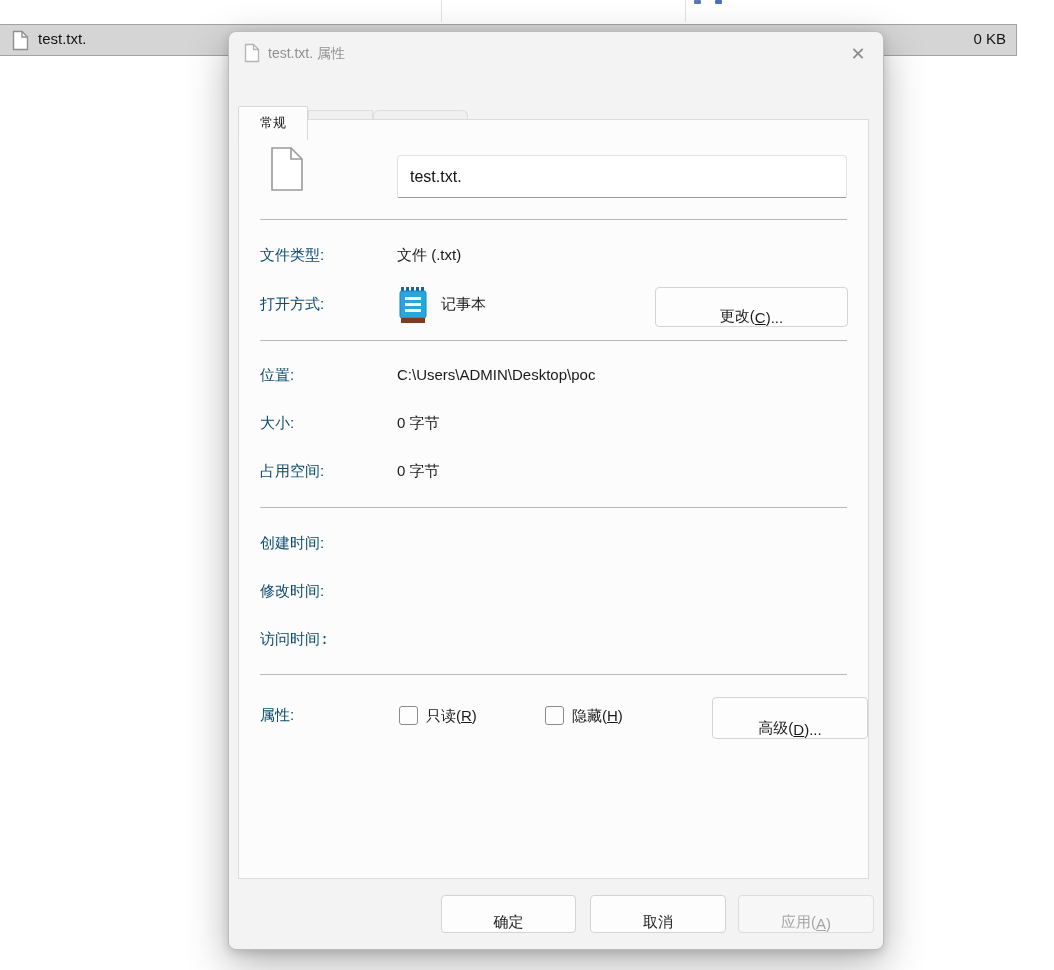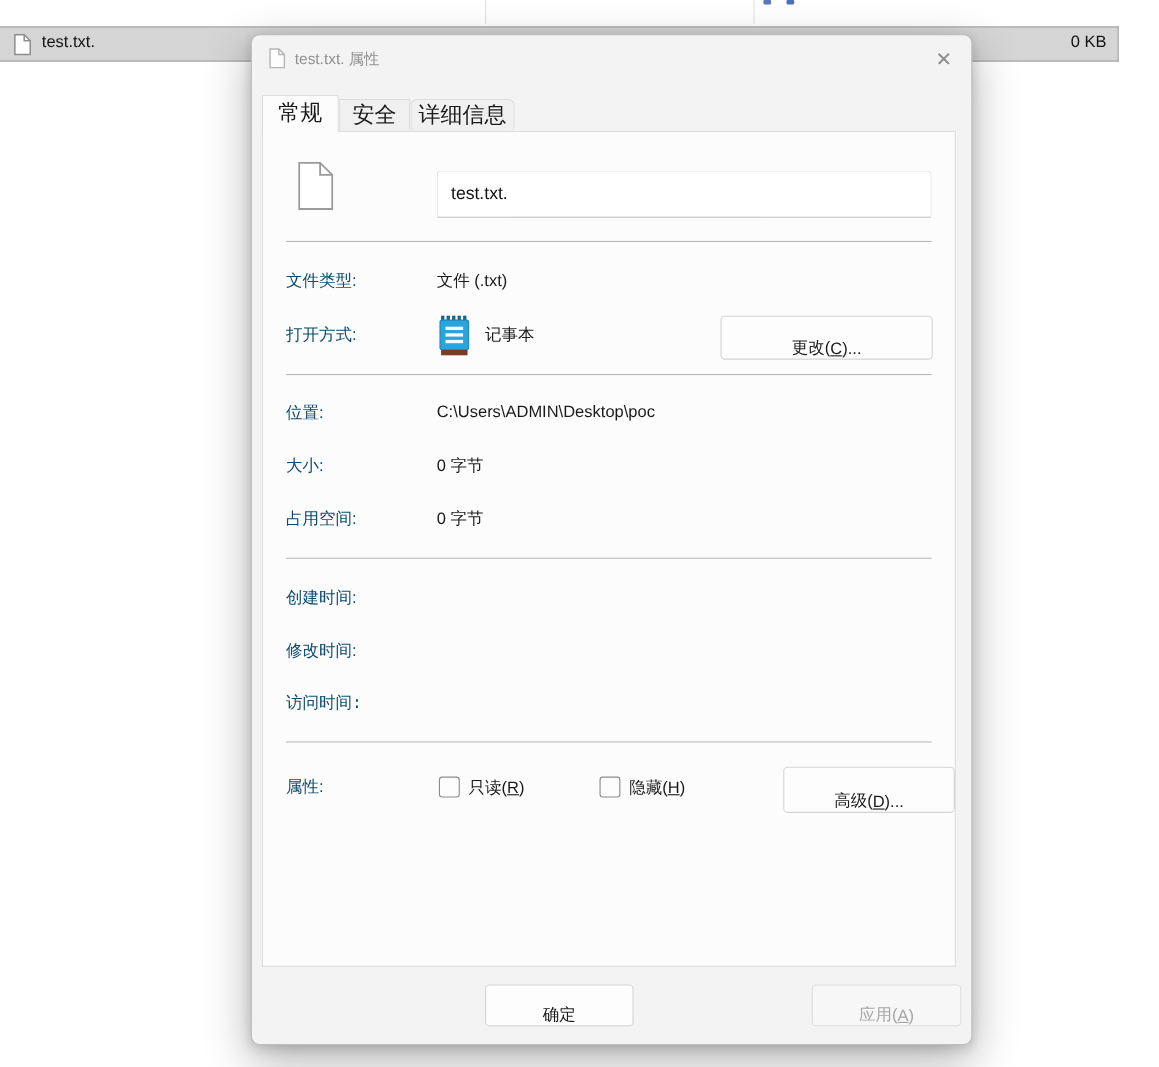--- a/index.html
+++ b/index.html
@@ -20,21 +20,21 @@
 
   
   .dialog { position:absolute; left:228px; top:31px; width:656px; height:919px;
             background:#f3f3f3; border:1px solid #bdbdbd; border-radius:8px;
             box-shadow:0 14px 42px rgba(0,0,0,0.30), 0 3px 10px rgba(0,0,0,0.14); }
   .dlg-title { position:absolute; left:39px; top:13px; font-size:14px; color:#919191; }
   .close-btn { position:absolute; left:612px; top:7px; width:34px; height:30px;
                display:flex; align-items:center; justify-content:center;
                font-size:18px; color:#8c8c8c; cursor:default; }
 
-  .tab { position:absolute; font-size:20px; text-align:center; }
+  .tab { position:absolute; font-size:13px; text-align:center;margin-top:20px; }
   .tab-active { left:9px; top:54px; width:70px; height:34px; line-height:32px;
                 background:#fcfcfc; border:1px solid #d8d8d8; border-bottom:none;
                 border-radius:2px 2px 0 0; z-index:3; }
   .tab-idle { top:58px; height:30px; line-height:29px; background:#f0f0f0;
               border:1px solid #dddddd; border-bottom:none; z-index:1; color:#1a1a1a; }
 
   .panel { position:absolute; left:9px; top:87px; width:631px; height:760px;
            background:#fcfcfc; border:1px solid #dcdcdc; z-index:2; }
 
   .sep { position:absolute; left:21px; width:587px; height:1px; background:#b9b9b9; }
@@ -164,18 +164,19 @@
       <span>隐藏(</span><span class="u">H</span><span>)</span>
     </div>
     <div class="btn" style="left:473px; top:577px; width:156px; height:42px;">
       <span>高级(</span>
         <span class="u">D</span>
         <span>)...</span>
     </div>
   </div>
 
   <div class="btn" style="left:212px; top:863px; width:135px; height:38px;">确定</div>
+  <div class="btn" style="left:361px; top:863px; width:136px; height:38px;">取消</div>
   <div class="btn btn-disabled" style="left:509px; top:863px; width:136px; height:38px;">
     <span>应用(</span>
       <span class="u">A</span>
       <span>)</span>
   </div>
 </div>
 
 </body></html>

